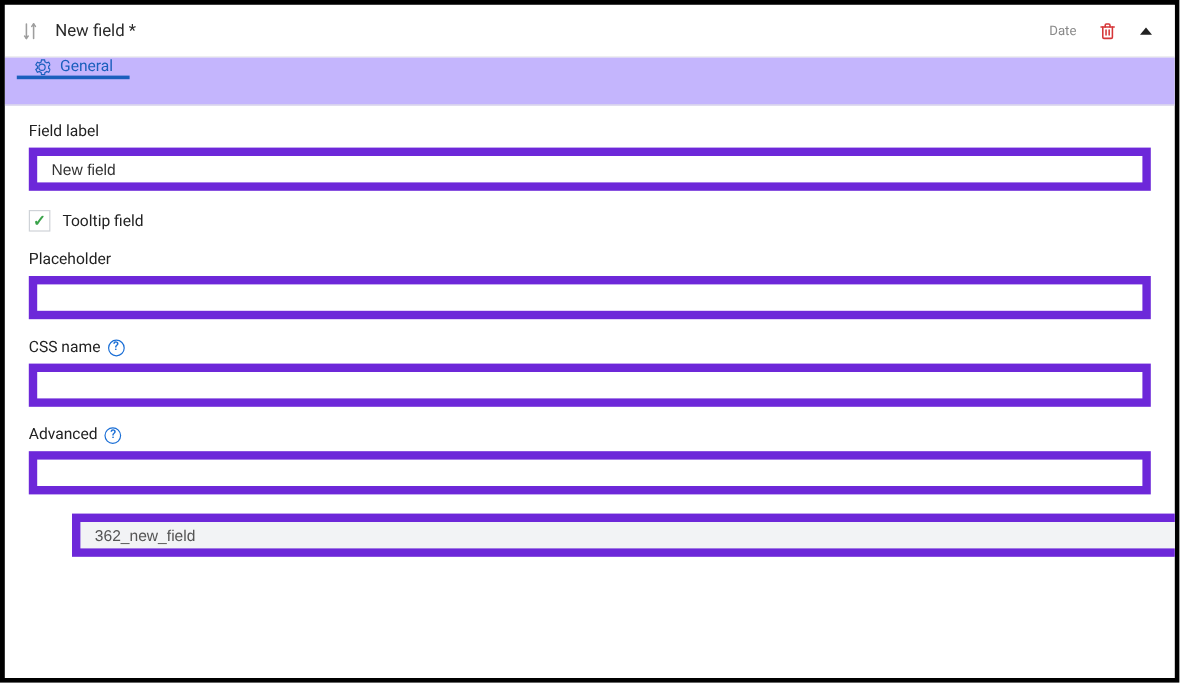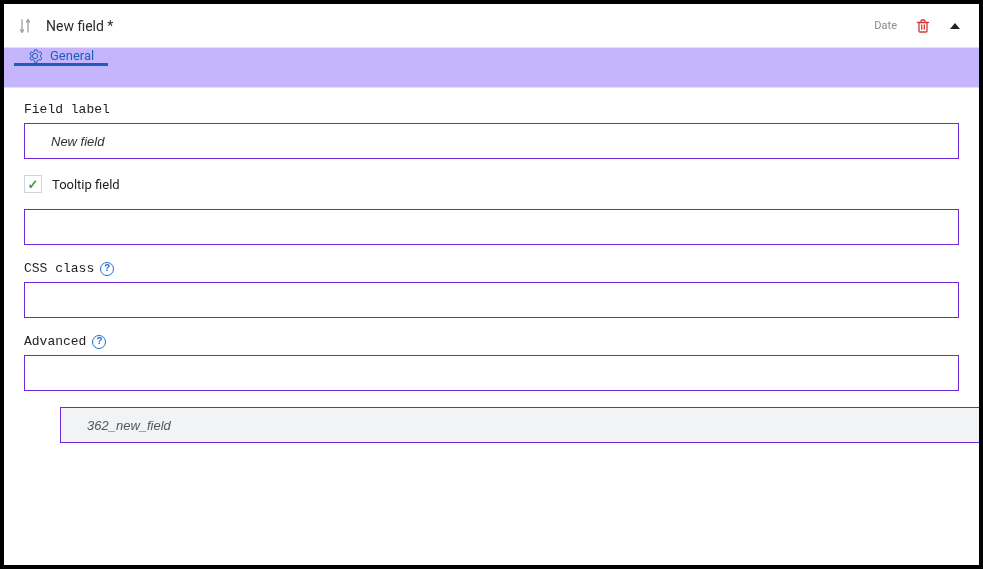--- a/index.html
+++ b/index.html
@@ -88,46 +88,44 @@
   .field {
     margin-bottom: 16px;
   }
   .label-row {
     display: flex;
     align-items: center;
     gap: 6px;
     font-size: 13px;
     color: #222;
     margin-bottom: 6px;
-    font-family: Liberation Mono, monospace;
   }
   .help {
     width: 14px; height: 14px;
     border: 1.3px solid #1b6fd6;
     color: #1b6fd6;
     border-radius: 50%;
     font-size: 10px;
     line-height: 12px;
     text-align: center;
     font-weight: 600;
     cursor: help;
     display: inline-flex;
     align-items: center;
     justify-content: center;
   }
   .text-input {
     width: 100%;
     height: 36px;
-    border: 1px solid #6d28d9;
-    padding: 0 26px;
+    border: 7px solid #6d28d9;
+    padding: 0 12px;
     font-size: 13px;
     color: #333;
     outline: none;
     background: #fff;
-    font-style: italic;
   }
   .text-input[readonly] {
     background: #f2f3f5;
     color: #555;
     margin-left: 36px;
   }
 
   
   .check-row {
     display: flex;
@@ -205,26 +203,29 @@
       </div>
       <input class="text-input" type="text" value="New field" style="">
     </div>
 
     <div class="check-row">
       <span class="chk">✓</span>
       <span>Tooltip field</span>
     </div>
 
     <div class="field">
+      <div class="label-row">
+        <span>Placeholder</span>
+      </div>
       <input class="text-input" type="text" value="" style="">
     </div>
 
     <div class="field">
       <div class="label-row">
-        <span>CSS class</span>
+        <span>CSS name</span>
         <span class="help">?</span>
       </div>
       <input class="text-input" type="text" value="" style="">
     </div>
 
     <div class="field">
       <div class="label-row">
         <span>Advanced</span>
         <span class="help">?</span>
       </div>

